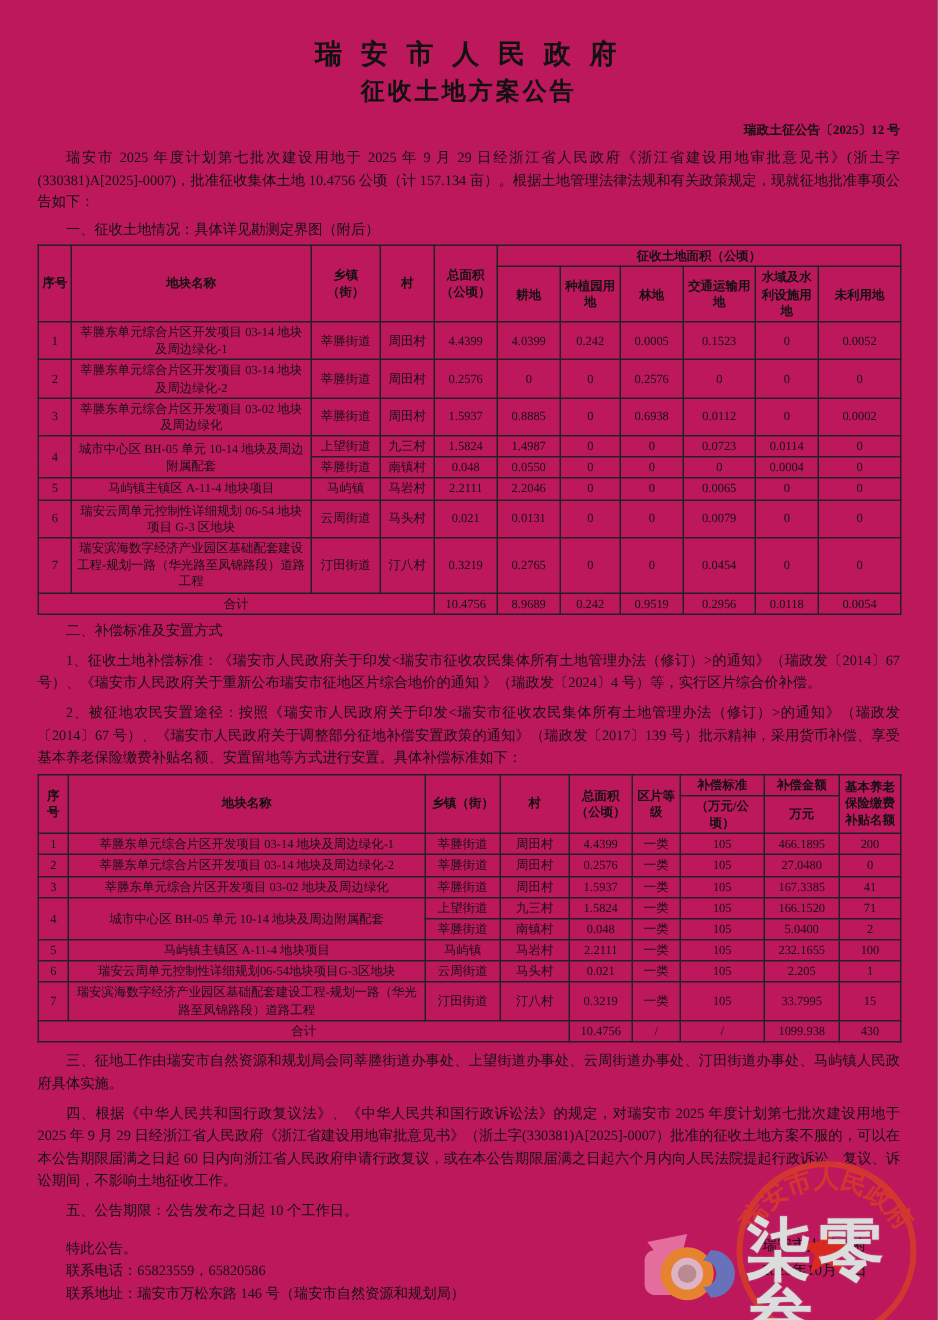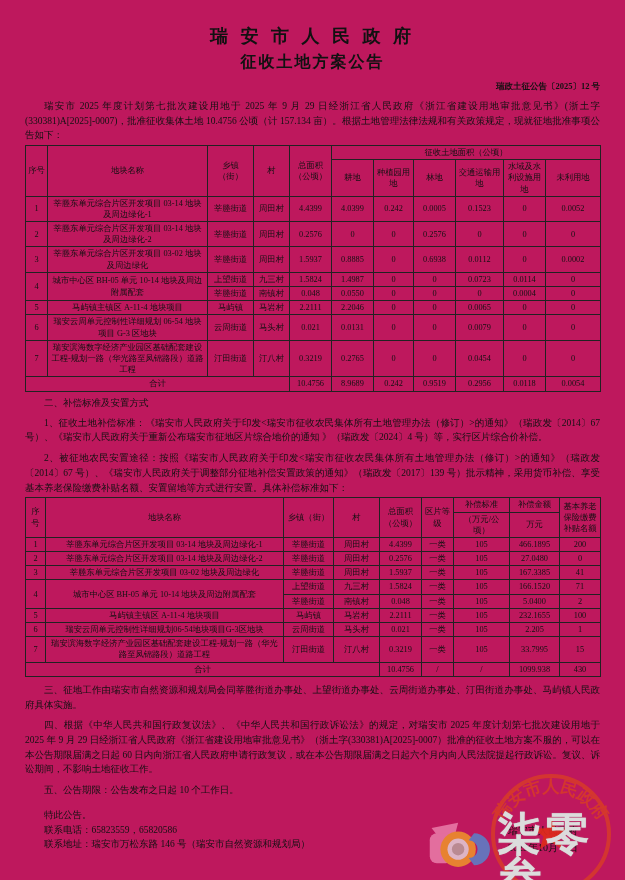--- a/index.html
+++ b/index.html
@@ -34,21 +34,21 @@
     font-size:8.3px;margin-top:2px;
   }
   table.grid th,table.grid td{
     border:1px solid #222;
     padding:1px 2px;
     text-align:center;vertical-align:middle;
     line-height:1.35;
     word-break:break-all;
     font-weight:normal;
   }
-  table.grid th{font-weight:normal;}
+  table.grid th{font-weight:bold;}
   .seal-wrap{position:absolute;left:478px;top:760px;width:146px;height:146px;pointer-events:none;}
   .sign-block{
     position:absolute;left:468px;top:822px;width:150px;
     text-align:center;font-size:10px;line-height:1.7;color:#111;
   }
   .watermark{
     position:absolute;left:428px;top:812px;display:flex;align-items:flex-start;
     pointer-events:none;
   }
   .wm-text{margin-left:4px;}
@@ -66,20 +66,21 @@
 </head>
 <body>
 
 <div class="page">
 
   <h1 class="title-main">瑞 安 市 人 民 政 府</h1>
   <h2 class="title-sub">征收土地方案公告</h2>
   <div class="doc-no">瑞政土征公告〔2025〕12 号</div>
 
   <p class="para">瑞安市 2025 年度计划第七批次建设用地于 2025 年 9 月 29 日经浙江省人民政府《浙江省建设用地审批意见书》(浙土字(330381)A[2025]-0007)，批准征收集体土地 10.4756 公顷（计 157.134 亩）。根据土地管理法律法规和有关政策规定，现就征地批准事项公告如下：</p>
+  <div class="section-line">一、征收土地情况：具体详见勘测定界图（附后）</div>
 
   <table class="grid">
     <colgroup>
       <col style="width:22px">
         <col style="width:160px">
         <col style="width:46px">
         <col style="width:36px">
       <col style="width:42px">
         <col style="width:42px">
         <col style="width:40px">

